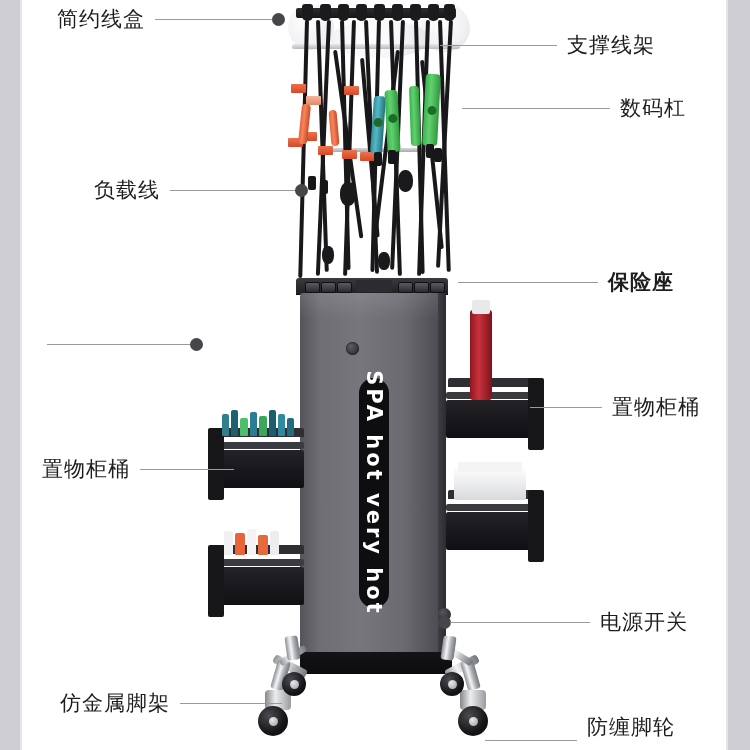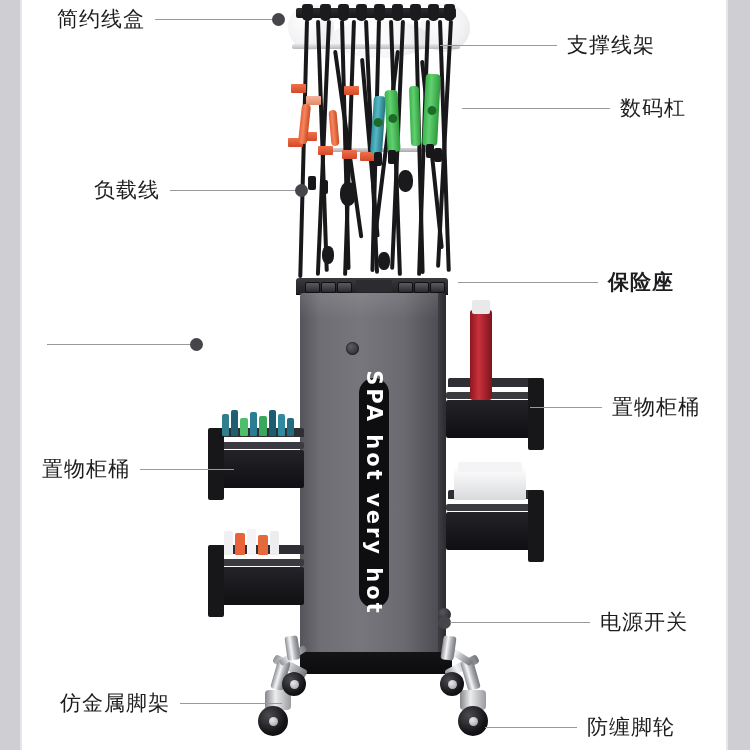--- a/index.html
+++ b/index.html
@@ -401,21 +401,21 @@
     <span class="lead" style="width:72px;"></span>
     <span class="txt">置物柜桶</span>
   </div>
 
   <div class="callout right-side" style="left:438px;top:608px;">
     <span class="dot"></span>
     <span class="lead" style="width:140px;"></span>
     <span class="txt">电源开关</span>
   </div>
 
-  <div class="callout right-side nodot" style="left:485px;top:713px;">
+  <div class="callout right-side nodot" style="left:485px;top:713px;align-items:flex-end;">
 
     <span class="lead" style="width:92px;"></span>
     <span class="txt">防缠脚轮</span>
   </div>
 
   <div class="gutter left"></div>
   <div class="gutter-seam" style="left:20px;"></div>
   <div class="gutter right"></div>
   <div class="gutter-seam" style="left:726px;"></div>
 

